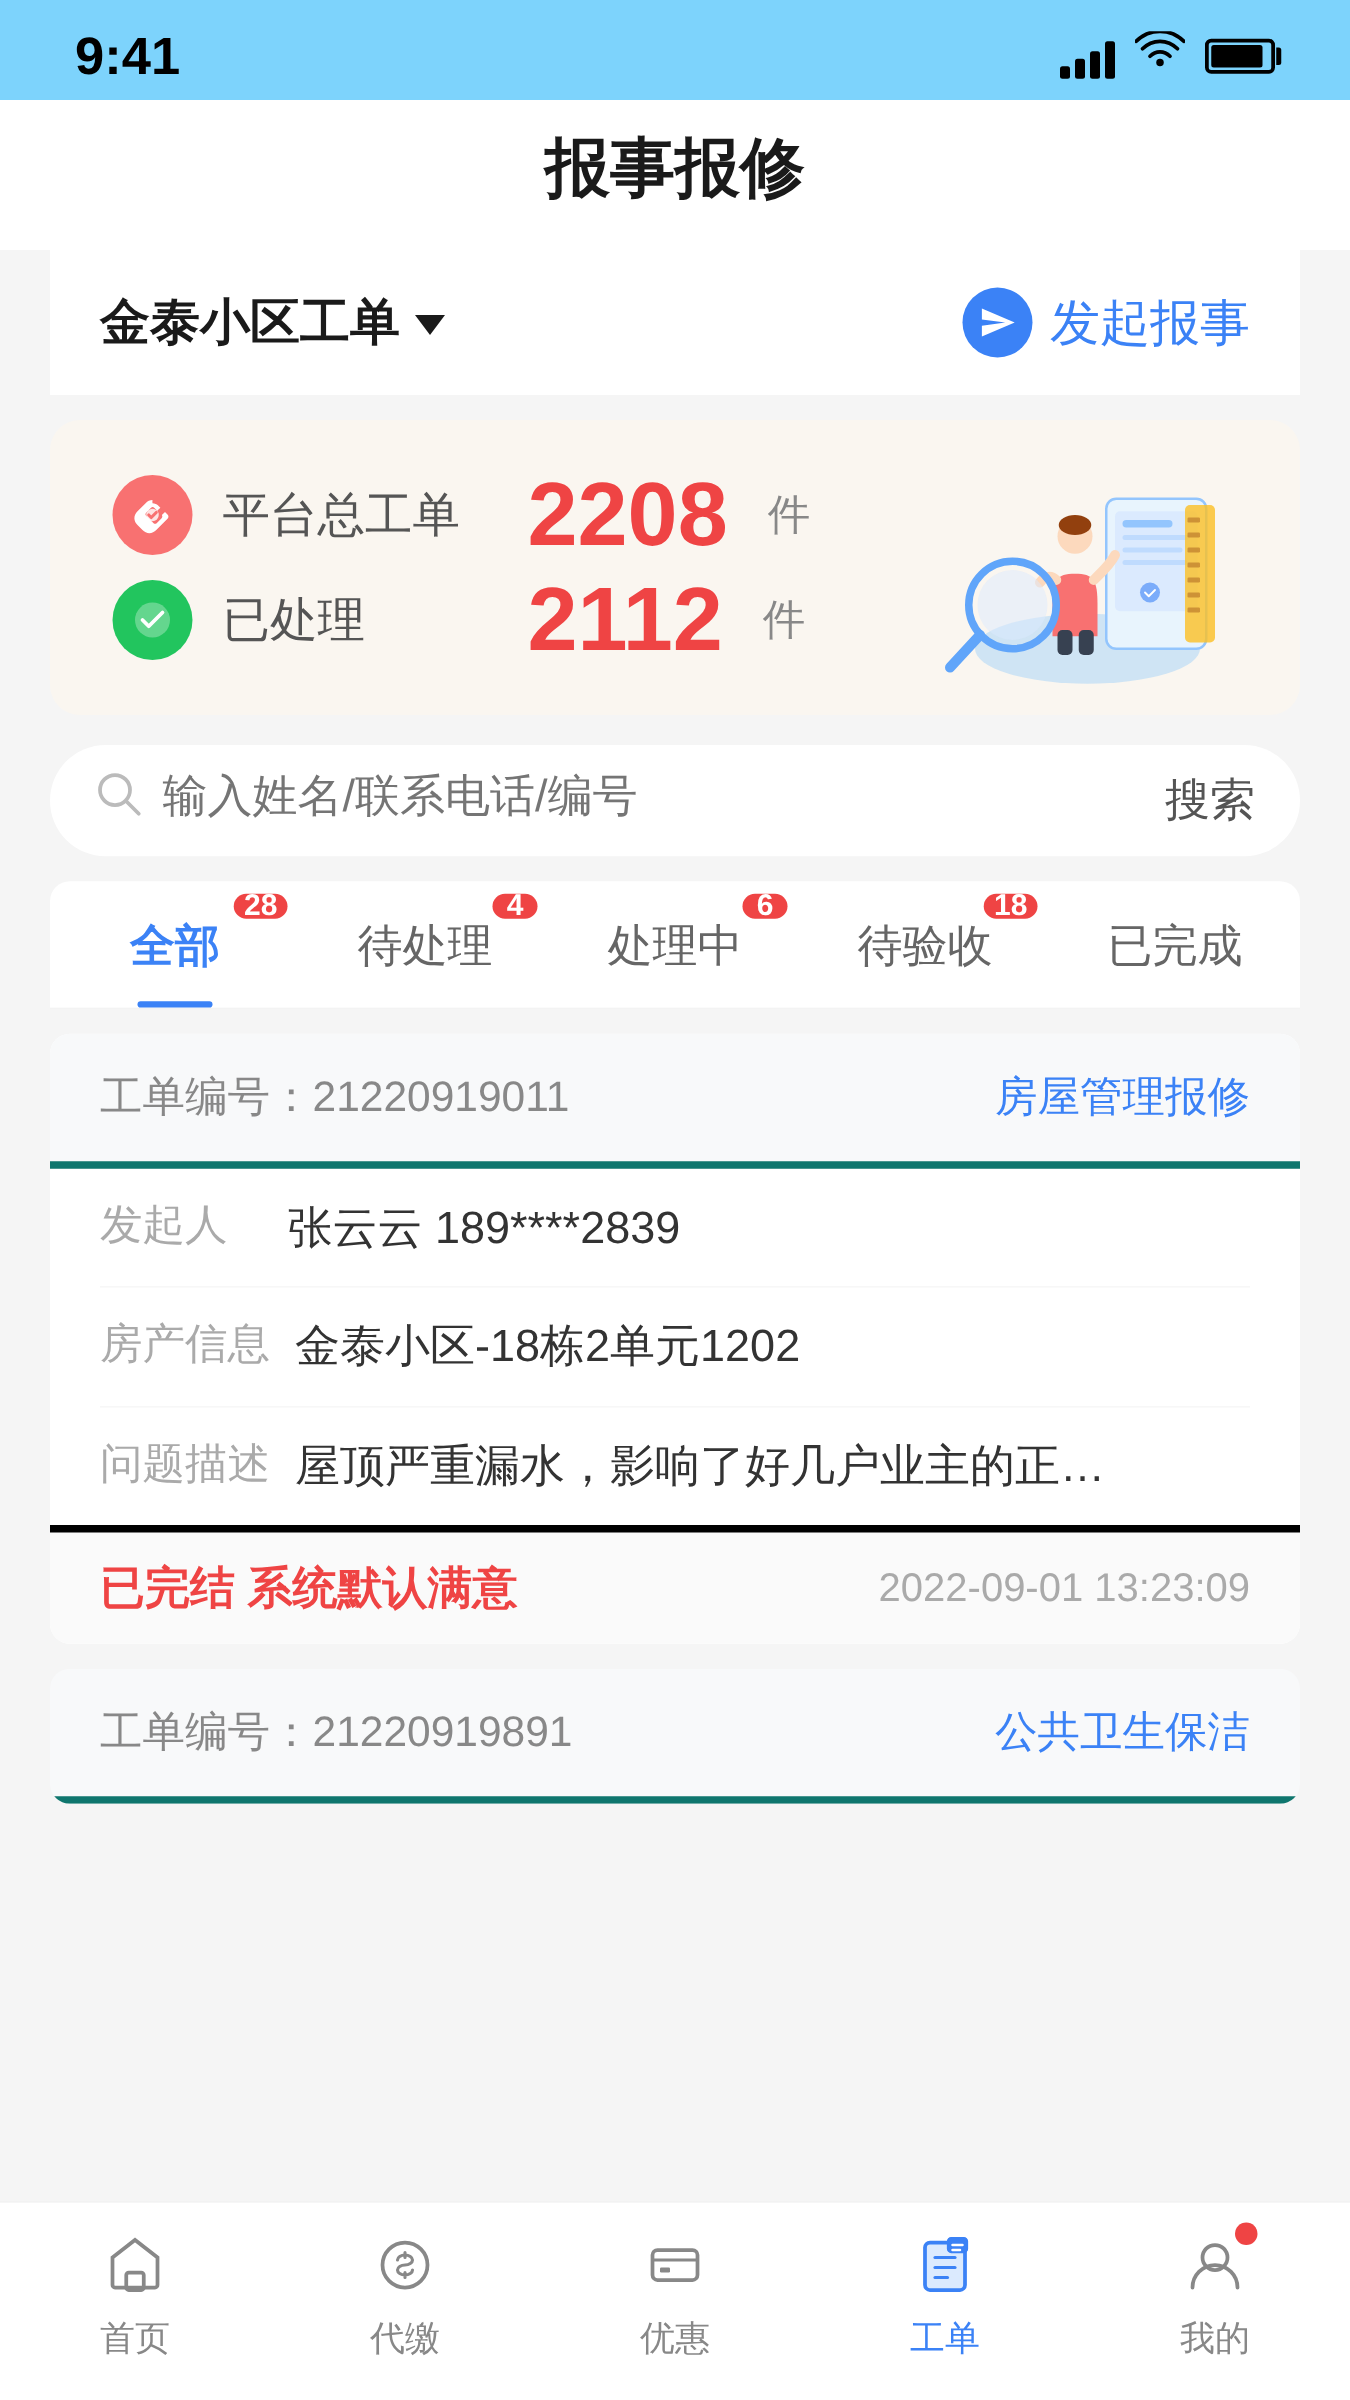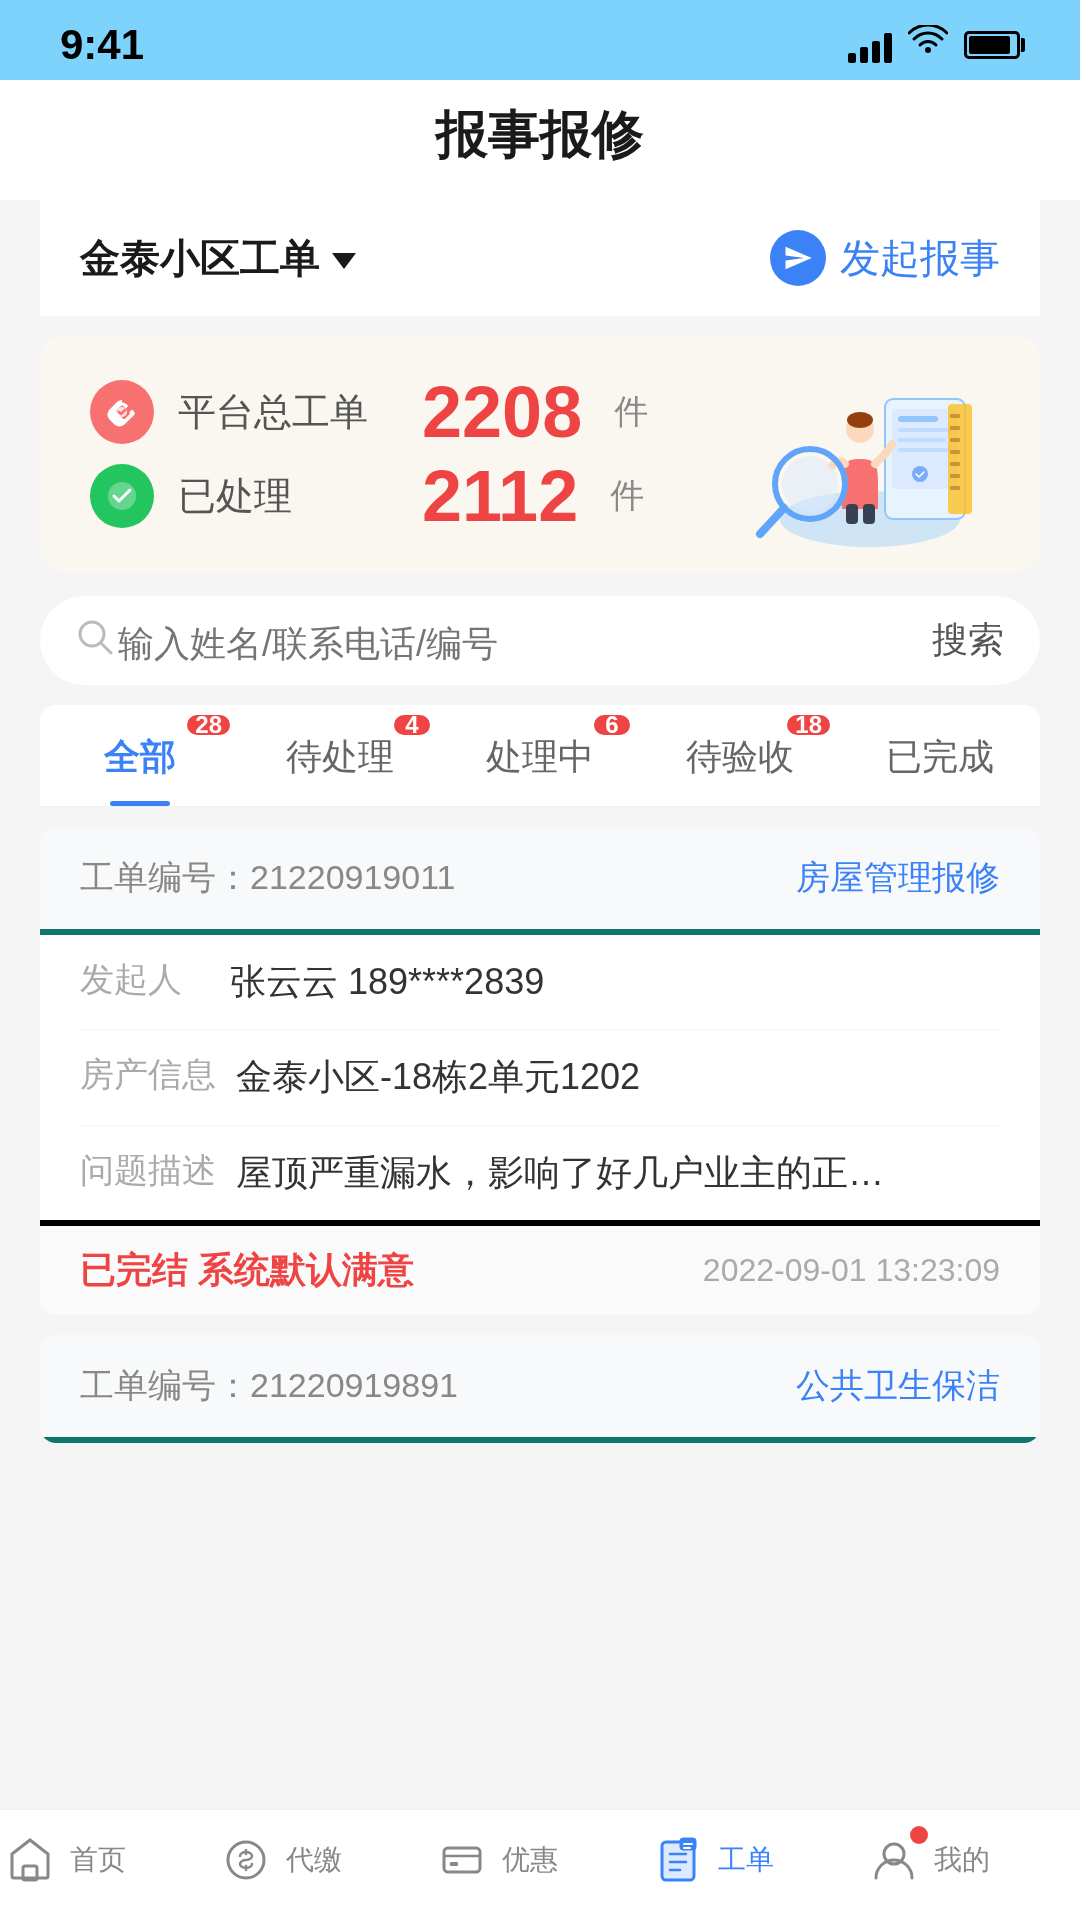--- a/index.html
+++ b/index.html
@@ -90,21 +90,21 @@
     .content {
       background: #f5f5f5;
       padding: 0 40px 200px;
     }
 
     
     .top-bar {
       background: #fff;
       display: flex;
       justify-content: space-between;
-      align-items: flex-end;
+      align-items: flex-start;
       padding: 30px 40px;
       margin-bottom: 20px;
       gap: 48px;
     }
     .location-dropdown {
       display: flex;
       align-items: center;
       gap: 12px;
       font-size: 40px;
       font-weight: 600;
@@ -201,24 +201,24 @@
       right: 30px;
       top: 50%;
       transform: translateY(-50%);
     }
 
     
     .search-bar {
       background: #fff;
       border-radius: 50px;
       display: flex;
-      align-items: flex-end;
+      align-items: flex-start;
       padding: 20px 36px;
       margin-bottom: 20px;
-      gap: 4px;
+      gap: 16px;
     }
     .search-icon {
       color: #aaa;
       font-size: 38px;
     }
     .search-input {
       flex: 1;
       border: none;
       outline: none;
       font-size: 36px;
@@ -354,21 +354,21 @@
       width: 1080px;
       background: #fff;
       display: flex;
       border-top: 1px solid #eee;
       padding: 20px 0 30px;
       z-index: 100;
     }
     .nav-item {
       flex: 1;
       display: flex;
-      flex-direction: row;
+      flex-direction: column;
       align-items: center;
       gap: 10px;
       cursor: pointer;
     }
     .nav-icon {
       width: 60px;
       height: 60px;
       display: flex;
       align-items: center;
       justify-content: center;

